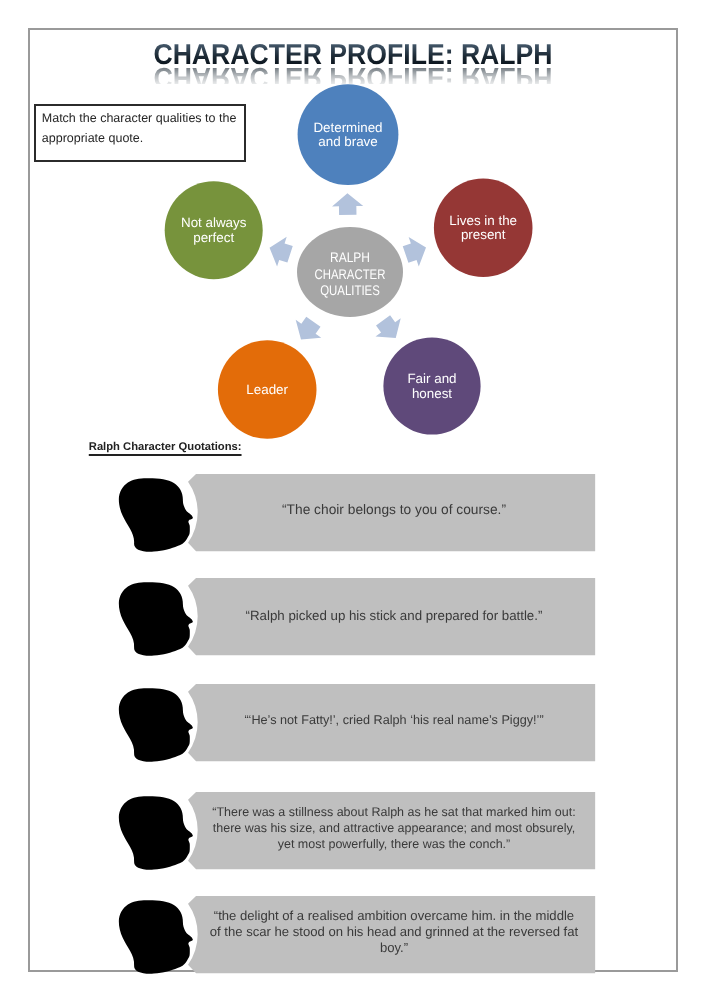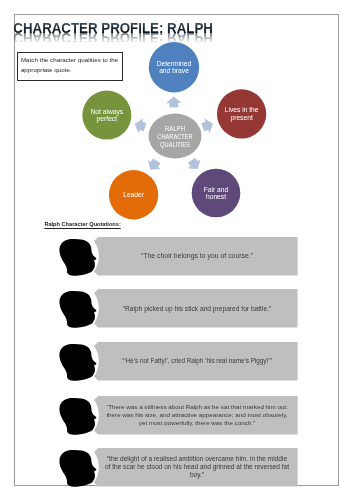--- a/index.html
+++ b/index.html
@@ -3,21 +3,21 @@
 <meta charset="utf-8">
 <style>
   html,body{margin:0;padding:0;}
   body{width:353px;height:500px;background:#ffffff;overflow:hidden;
        font-family:"Liberation Sans", sans-serif;
        -webkit-font-smoothing:antialiased;}
   #page{position:absolute;left:0;top:0;width:353px;height:500px;}
   .pageborder{position:absolute;left:14px;top:13.9px;width:325px;height:471.9px;
       border:1px solid #9a9a9a;box-sizing:border-box;background:#fff;}
   
-  #title-wrap{position:absolute;left:0;top:20.5px;width:290px;text-align:left;height:28px;}
+  #title-wrap{position:absolute;left:0;top:20.5px;width:290px;text-align:center;height:28px;}
   #title,#title-refl{font-family:"Liberation Sans",sans-serif;font-weight:bold;font-size:14.4px;
      letter-spacing:0px;line-height:14px;display:block;white-space:nowrap;
      position:absolute;left:0;width:353px;}
   #title{background:linear-gradient(180deg,#4b6073 0%,#1b2833 52%,#01080f 100%);
      -webkit-background-clip:text;background-clip:text;color:transparent;
      top:0;transform:scaleX(.9245);transform-origin:center top;}
   #refl-clip{position:absolute;left:0;top:10.6px;width:353px;height:10.6px;overflow:hidden;}
   #title-refl{top:-14px;color:#16242f;filter:blur(.28px);
      transform:scaleX(.9245) scaleY(-1);transform-origin:center bottom;
      -webkit-mask-image:linear-gradient(180deg,rgba(0,0,0,0) 2%,rgba(0,0,0,.10) 22%,rgba(0,0,0,.30) 50%,rgba(0,0,0,.60) 80%,rgba(0,0,0,.78) 100%);

